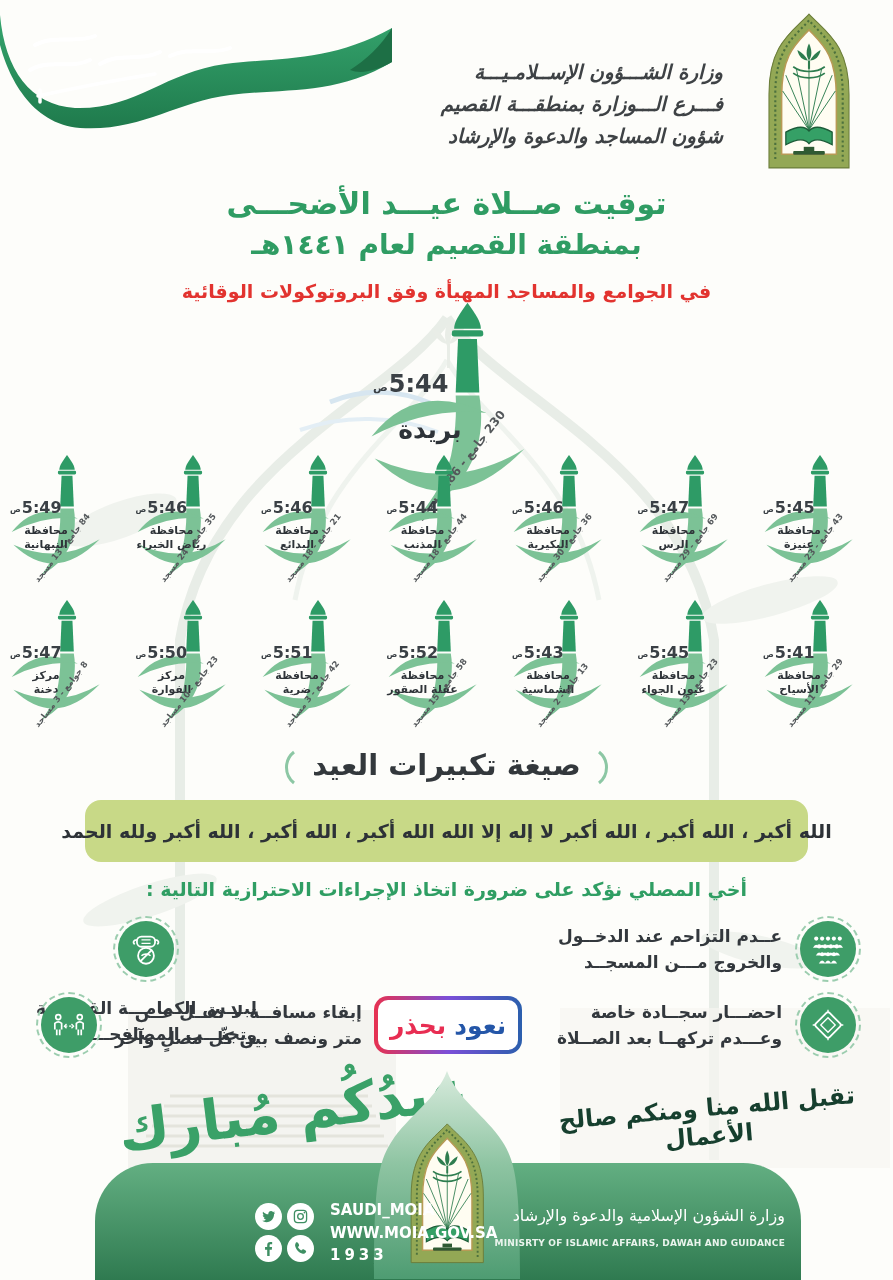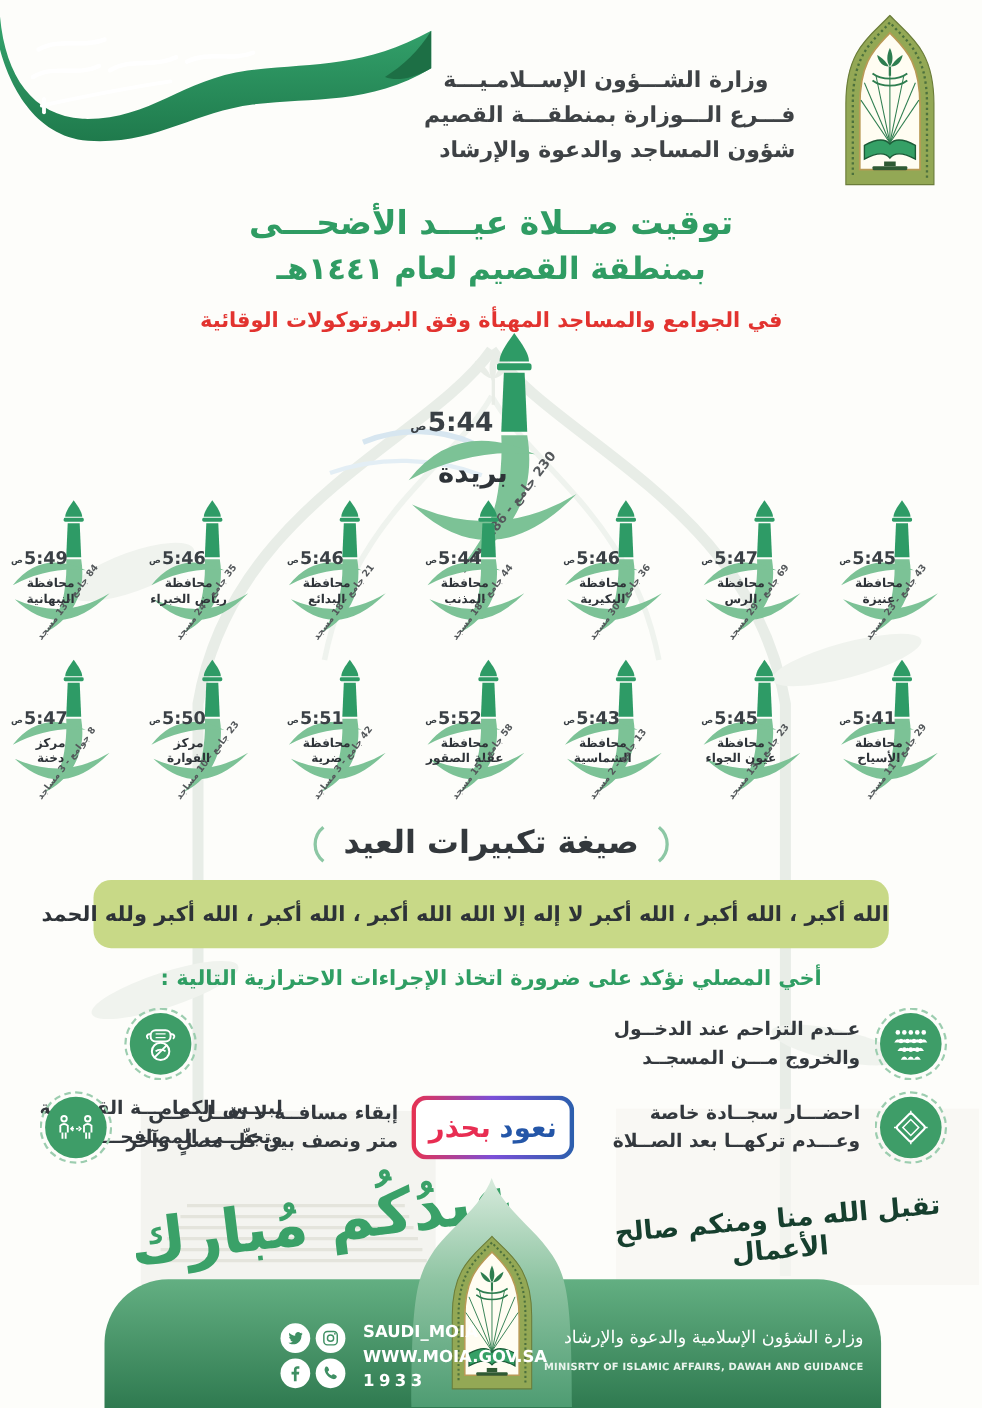--- a/index.html
+++ b/index.html
@@ -7,22 +7,22 @@
   body { font-family:"DejaVu Sans", sans-serif; }
   #page { position:relative; width:893px; height:1280px; background:#FDFDFA; overflow:hidden; }
 
   .bgsvg { position:absolute; left:0; top:0; width:893px; height:1280px; z-index:0; }
 
   
   .flag { position:absolute; left:0; top:0; width:402px; height:182px; z-index:2; }
 
   
   .hlogo { position:absolute; right:14px; top:12px; width:140px; height:158px; z-index:2; }
-  .htext { position:absolute; right:170px; top:56px; width:320px; text-align:left; direction:rtl;
-           font-size:20px; font-weight:bold; color:#3E4245; line-height:1.6; z-index:2; }
+  .htext { position:absolute; right:170px; top:56px; width:320px; text-align:right; direction:rtl;
+           font-size:20px; font-weight:bold; color:#3E4245; line-height:1.6; z-index:2;font-style:italic; }
   .htext span { display:block; white-space:nowrap; }
 
   
   .t1,.t2 { position:absolute; left:0; width:100%; text-align:center; color:#2F9C63;
             font-weight:bold; direction:rtl; z-index:2; }
   .t1 { top:186px; font-size:30px; }
   .t2 { top:228px; font-size:28px; }
   .tred { position:absolute; left:0; top:280px; width:100%; text-align:center; color:#E2332F;
           font-size:19px; font-weight:bold; direction:rtl; z-index:2; }
 
@@ -49,21 +49,21 @@
   .mrow { position:absolute; left:8px; right:8px; display:flex; justify-content:space-between;
           direction:rtl; z-index:2; }
   .row1 { top:452px; }
   .row2 { top:597px; }
 
   
   .tkhead { position:absolute; left:0; top:748px; width:100%; text-align:center; font-size:29px;
             font-weight:bold; color:#33383C; direction:rtl; z-index:2; }
   .tkhead svg { vertical-align:middle; margin:0 12px; }
   .tkbox { position:absolute; left:85px; right:85px; top:800px; height:62px; background:#C8D987;
-           border-radius:16px; display:flex; align-items:center; justify-content:flex-end; z-index:2; }
+           border-radius:16px; display:flex; align-items:center; justify-content:center; z-index:2; }
   .tktext { font-size:19px; font-weight:bold; color:#2D3237; white-space:nowrap; direction:rtl; }
 
   
   .phead { position:absolute; left:0; top:878px; width:100%; text-align:center; font-size:19px;
            font-weight:bold; color:#2F9E63; direction:rtl; z-index:2; }
   .pitem { position:absolute; display:flex; align-items:center; gap:13px; z-index:2; }
   .p1 { top:916px; right:32px; }
   .p2 { top:916px; left:36px;flex-direction:column; }
   .p3 { top:992px; right:32px; }
   .p4 { top:992px; left:36px; }

